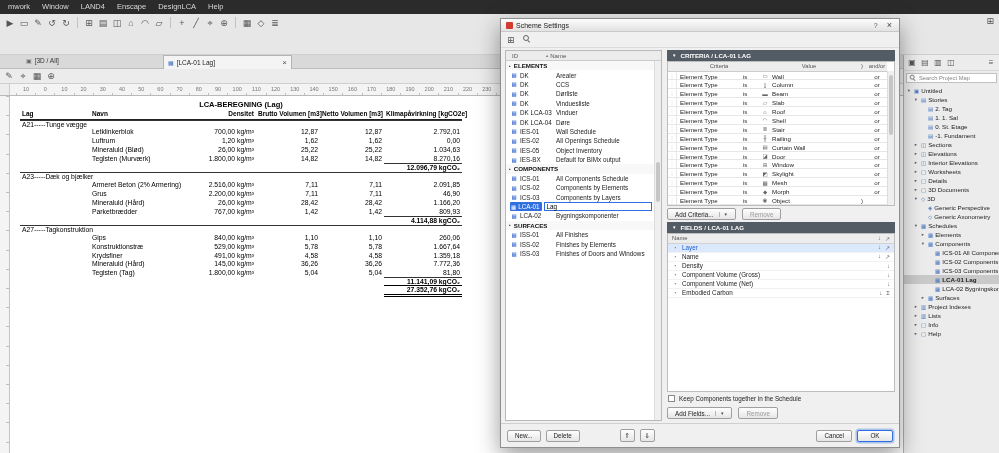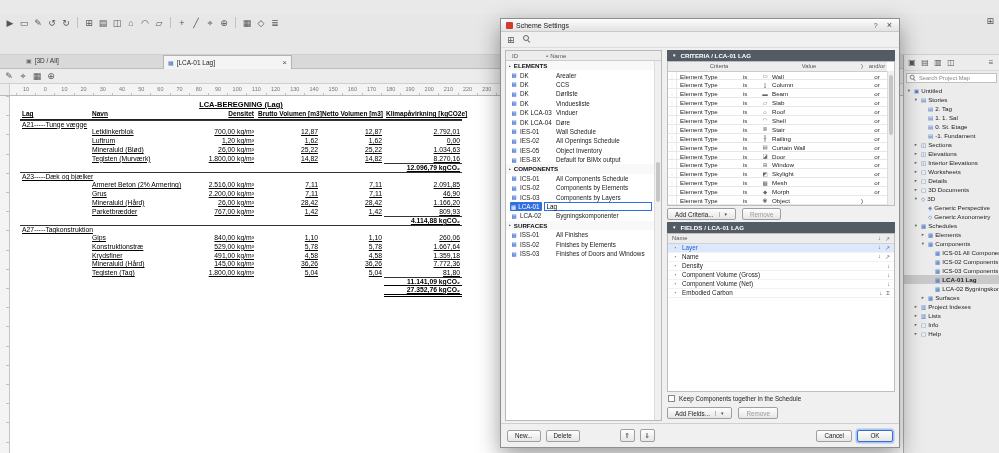--- a/index.html
+++ b/index.html
@@ -30,21 +30,21 @@
   
   .ruler-corner{position:absolute;top:84px;left:0;width:10px;height:12px;background:#ededed;border-right:1px solid #ccc;border-bottom:1px solid #b9b9b9;}
   .ruler-h{position:absolute;top:84px;left:10px;width:893px;height:12px;background:#f4f4f4;border-bottom:1px solid #b9b9b9;overflow:hidden;}
   .ruler-ticks{position:absolute;left:6px;right:0;top:9px;height:3px;background:repeating-linear-gradient(to right,#aaa 0 1px,transparent 1px 19.2px);opacity:.7;}
   .ruler-label{position:absolute;top:2px;font-size:5.5px;color:#777;transform:translateX(-50%);}
   .ruler-v{position:absolute;top:96px;left:0;width:10px;bottom:0;background:#f4f4f4;border-right:1px solid #c5c5c5;}
   .ruler-v-ticks{position:absolute;top:0;bottom:0;right:0;width:3px;background:repeating-linear-gradient(to bottom,#aaa 0 1px,transparent 1px 19.2px);opacity:.7;}
   .canvas{position:absolute;top:96px;left:10px;width:893px;bottom:0;background:#fff;overflow:hidden;}
 
   
-  .sched{position:absolute;left:10px;top:4px;width:442px;color:#000;text-decoration:underline;}
+  .sched{position:absolute;left:10px;top:4px;width:442px;color:#000;}
   .sched-title{text-align:center;font-weight:bold;font-size:7.5px;height:10px;line-height:10px;}
   .srow{display:grid;grid-template-columns:70px 106px 60px 64px 64px 78px;height:8.8px;line-height:8.6px;font-size:6.8px;align-items:center;}
   .srow .c{padding:0 2px;white-space:nowrap;overflow:hidden;}
   .srow .num{text-align:right;}
   .shead{font-weight:bold;border-bottom:1px solid #222;height:9.5px;font-size:6.5px;}
   .shead .c{overflow:visible;}
   .group-label{border-top:1px solid #333;}
   .srow .glab{overflow:visible;}
   .subtotal{font-weight:bold;}
   .sub-line{border-top:1px solid #333;}
@@ -132,20 +132,28 @@
   .trow{height:9px;display:flex;align-items:center;gap:2px;white-space:nowrap;overflow:hidden;}
   .trow .caret{width:6px;font-size:4.5px;color:#555;text-align:center;flex:none;}
   .ticon{font-size:5.5px;color:#4a78c2;flex:none;}
   .trow.sel{background:#c9c9c9;font-weight:bold;}
 </style>
 </head>
 <body>
 
 <div id="app">
 
+  <div class="menubar" id="menubar">
+      <span class="menu-item">mwork</span>
+      <span class="menu-item">Window</span>
+      <span class="menu-item">LAND4</span>
+      <span class="menu-item">Enscape</span>
+      <span class="menu-item">DesignLCA</span>
+      <span class="menu-item">Help</span>
+    </div>
 
   <div class="toolbar-main">
     <div class="toolbar-row" id="toolbarMainRow">
         <span class="tbi">▶</span>
         <span class="tbi">▭</span>
         <span class="tbi">✎</span>
         <span class="tbi">↺</span>
         <span class="tbi">↻</span>
         <span class="tb-sep"></span>
         <span class="tbi">⊞</span>

